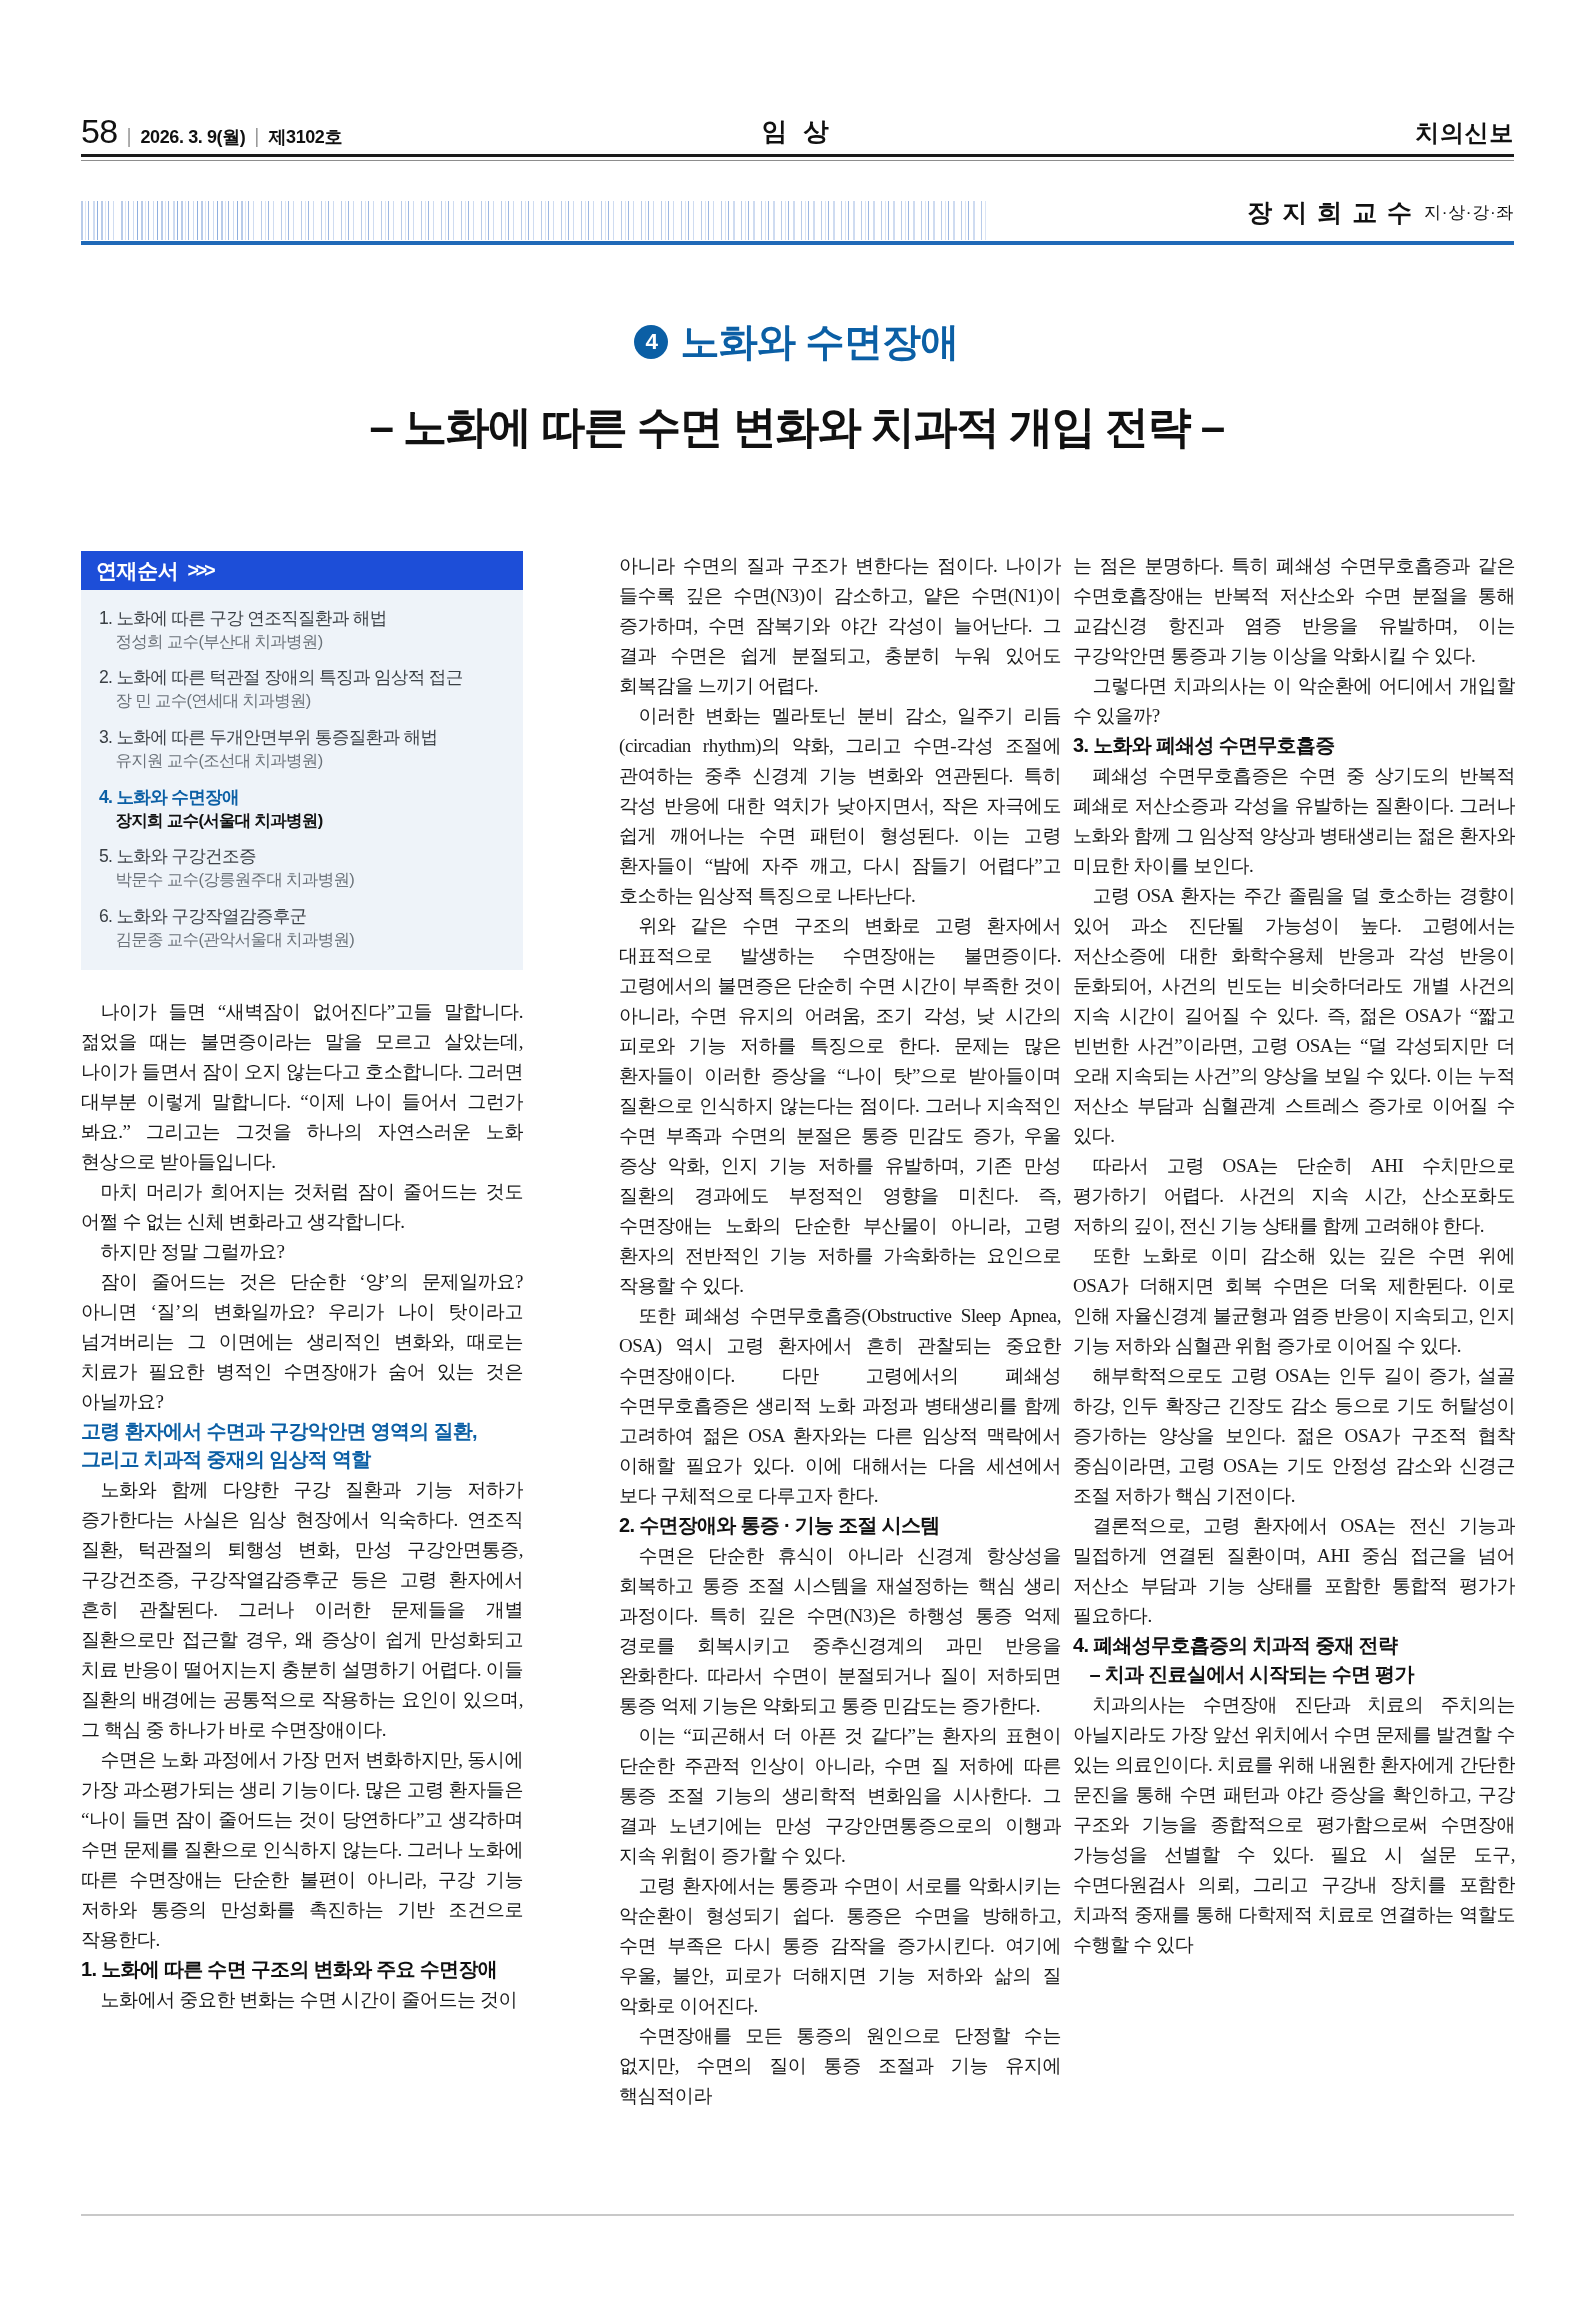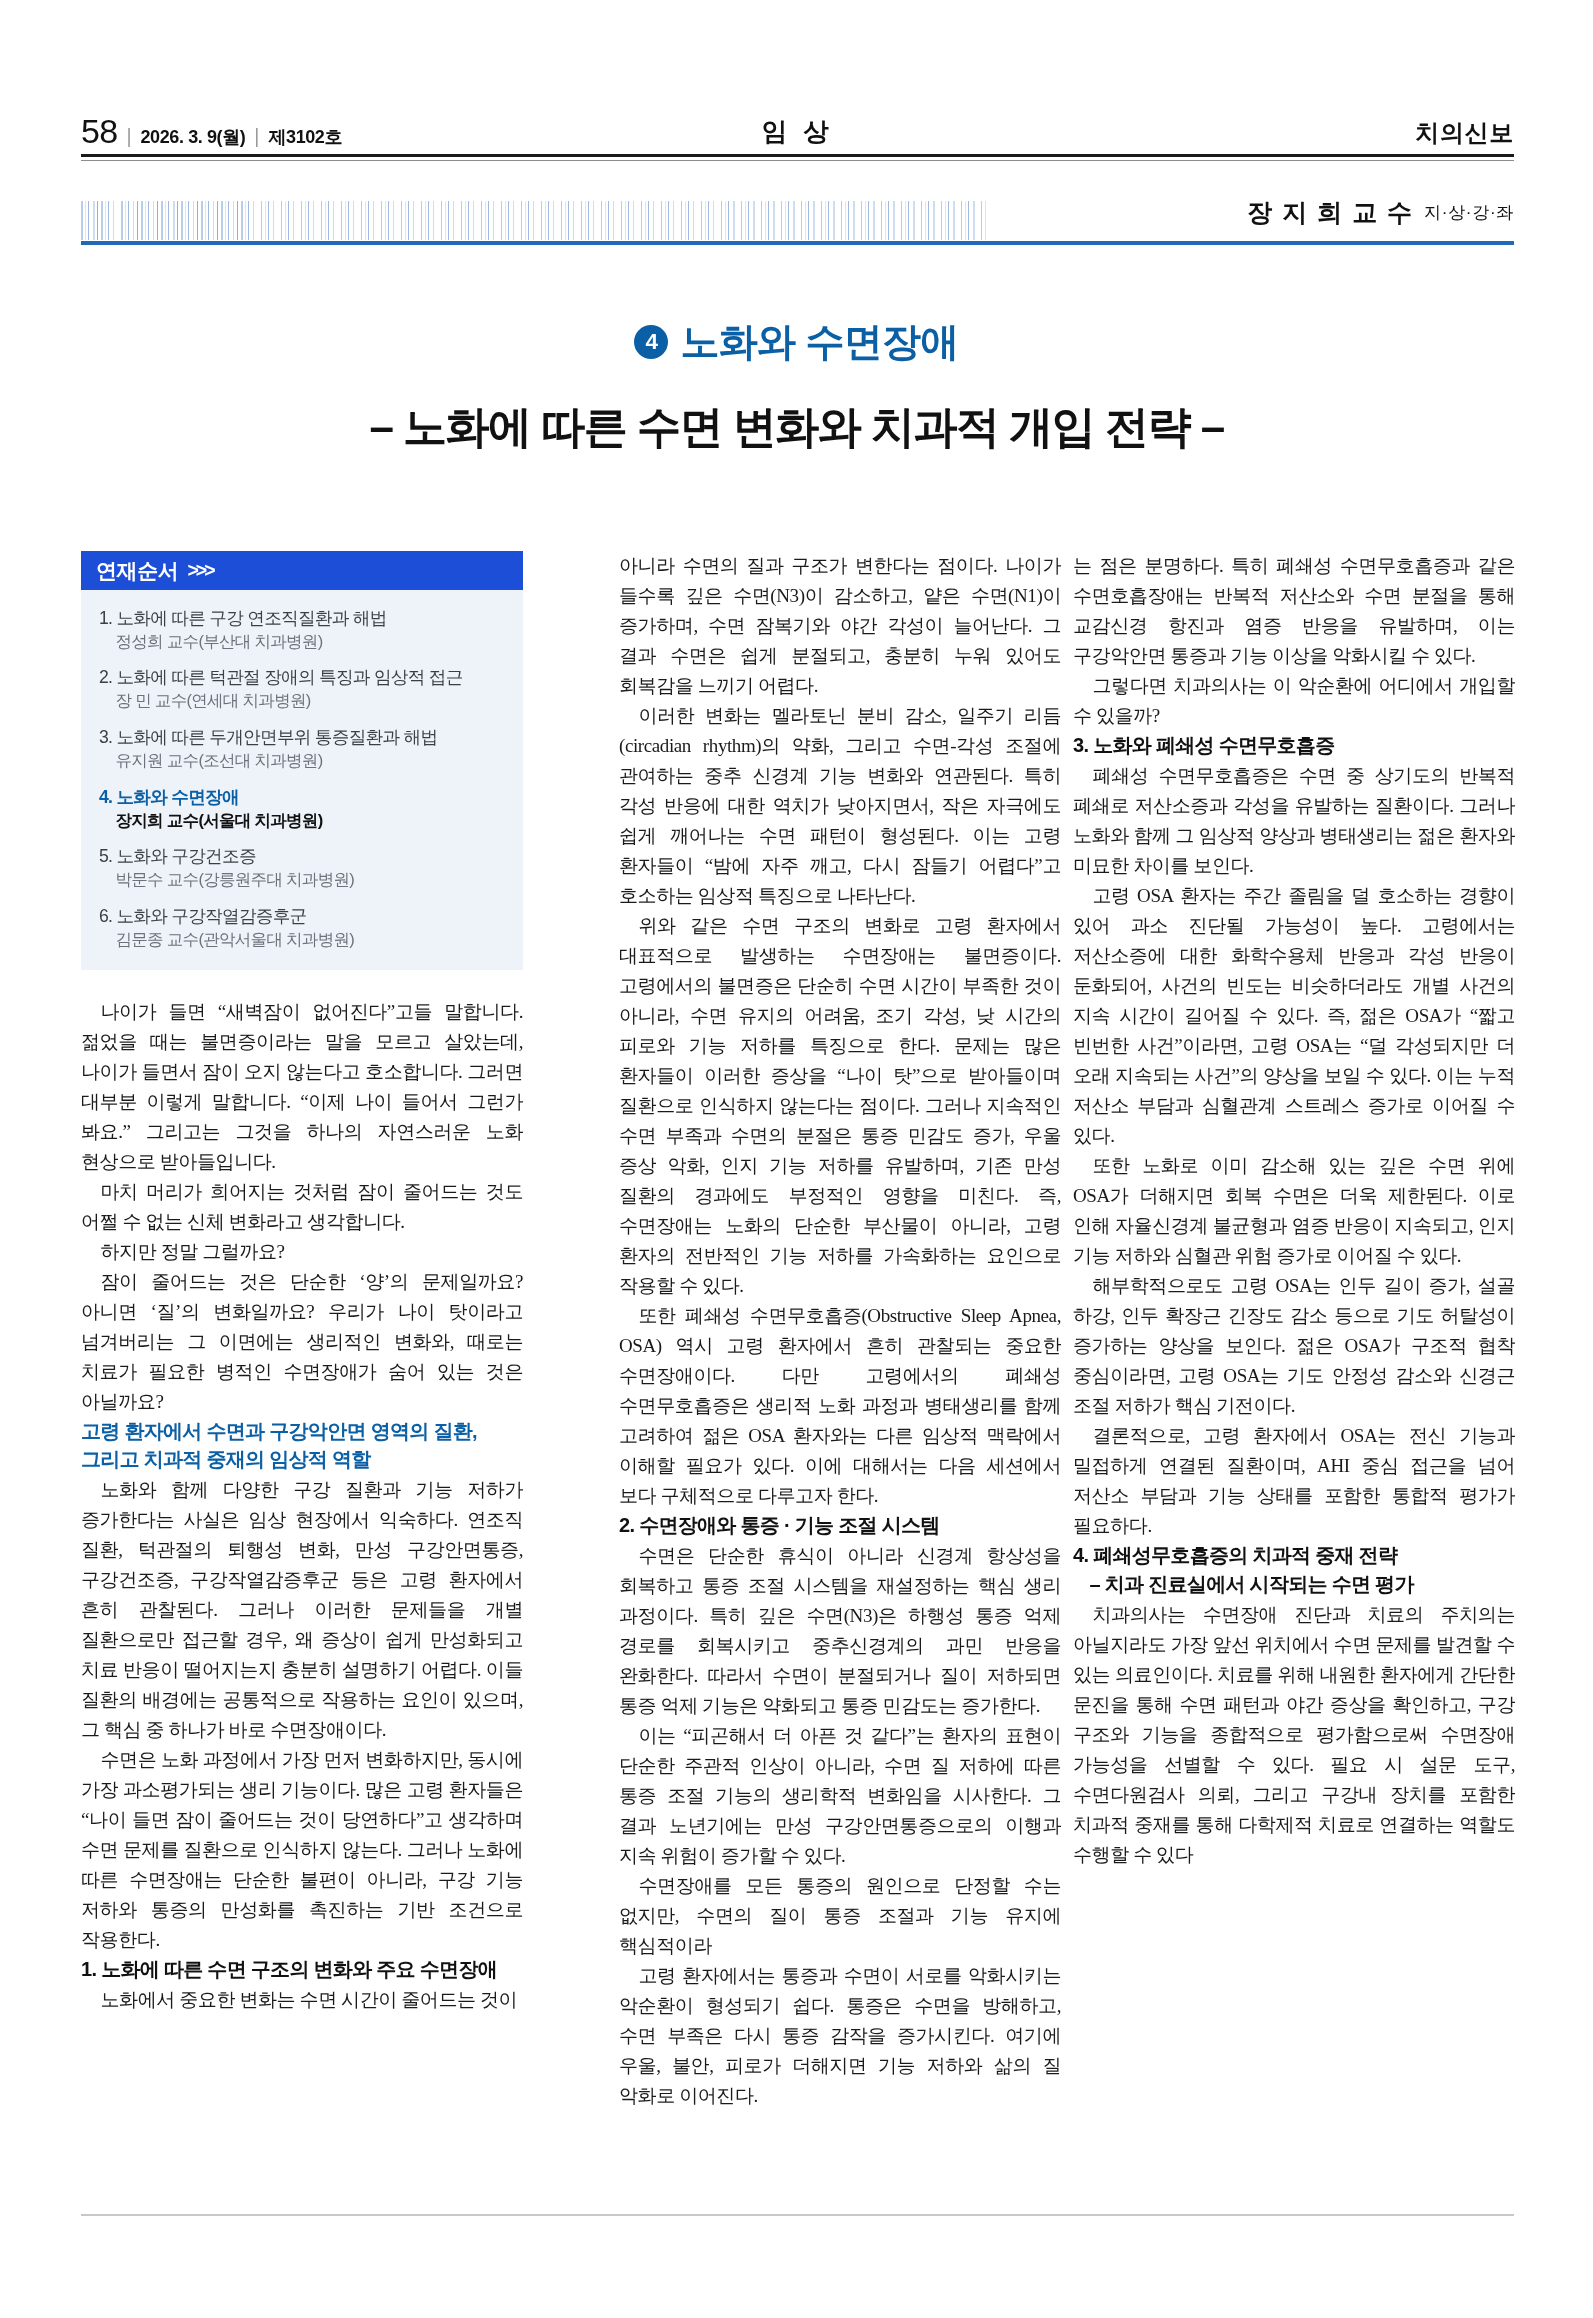--- a/index.html
+++ b/index.html
@@ -190,31 +190,32 @@
 
     <div class="col col2">
       <p class="body noindent">아니라 수면의 질과 구조가 변한다는 점이다. 나이가 들수록 깊은 수면(N3)이 감소하고, 얕은 수면(N1)이 증가하며, 수면 잠복기와 야간 각성이 늘어난다. 그 결과 수면은 쉽게 분절되고, 충분히 누워 있어도 회복감을 느끼기 어렵다.</p>
       <p class="body">이러한 변화는 멜라토닌 분비 감소, 일주기 리듬(circadian rhythm)의 약화, 그리고 수면-각성 조절에 관여하는 중추 신경계 기능 변화와 연관된다. 특히 각성 반응에 대한 역치가 낮아지면서, 작은 자극에도 쉽게 깨어나는 수면 패턴이 형성된다. 이는 고령 환자들이 “밤에 자주 깨고, 다시 잠들기 어렵다”고 호소하는 임상적 특징으로 나타난다.</p>
       <p class="body">위와 같은 수면 구조의 변화로 고령 환자에서 대표적으로 발생하는 수면장애는 불면증이다. 고령에서의 불면증은 단순히 수면 시간이 부족한 것이 아니라, 수면 유지의 어려움, 조기 각성, 낮 시간의 피로와 기능 저하를 특징으로 한다. 문제는 많은 환자들이 이러한 증상을 “나이 탓”으로 받아들이며 질환으로 인식하지 않는다는 점이다. 그러나 지속적인 수면 부족과 수면의 분절은 통증 민감도 증가, 우울 증상 악화, 인지 기능 저하를 유발하며, 기존 만성 질환의 경과에도 부정적인 영향을 미친다. 즉, 수면장애는 노화의 단순한 부산물이 아니라, 고령 환자의 전반적인 기능 저하를 가속화하는 요인으로 작용할 수 있다.</p>
       <p class="body">또한 폐쇄성 수면무호흡증(Obstructive Sleep Apnea, OSA) 역시 고령 환자에서 흔히 관찰되는 중요한 수면장애이다. 다만 고령에서의 폐쇄성 수면무호흡증은 생리적 노화 과정과 병태생리를 함께 고려하여 젊은 OSA 환자와는 다른 임상적 맥락에서 이해할 필요가 있다. 이에 대해서는 다음 세션에서 보다 구체적으로 다루고자 한다.</p>
 
       <h3 class="sec-black gap-before">2. 수면장애와 통증 · 기능 조절 시스템</h3>
       <p class="body">수면은 단순한 휴식이 아니라 신경계 항상성을 회복하고 통증 조절 시스템을 재설정하는 핵심 생리 과정이다. 특히 깊은 수면(N3)은 하행성 통증 억제 경로를 회복시키고 중추신경계의 과민 반응을 완화한다. 따라서 수면이 분절되거나 질이 저하되면 통증 억제 기능은 약화되고 통증 민감도는 증가한다.</p>
       <p class="body">이는 “피곤해서 더 아픈 것 같다”는 환자의 표현이 단순한 주관적 인상이 아니라, 수면 질 저하에 따른 통증 조절 기능의 생리학적 변화임을 시사한다. 그 결과 노년기에는 만성 구강안면통증으로의 이행과 지속 위험이 증가할 수 있다.</p>
+      <p class="body">고령 환자에서는 통증과 수면이 서로를 악화시키는 악순환이 형성되기 쉽다. 통증은 수면을 방해하고, 수면 부족은 다시 통증 감작을 증가시킨다. 여기에 우울, 불안, 피로가 더해지면 기능 저하와 삶의 질 악화로 이어진다.</p>
       <p class="body">수면장애를 모든 통증의 원인으로 단정할 수는 없지만, 수면의 질이 통증 조절과 기능 유지에 핵심적이라</p>
-      <p class="body">고령 환자에서는 통증과 수면이 서로를 악화시키는 악순환이 형성되기 쉽다. 통증은 수면을 방해하고, 수면 부족은 다시 통증 감작을 증가시킨다. 여기에 우울, 불안, 피로가 더해지면 기능 저하와 삶의 질 악화로 이어진다.</p>
     </div>
 
     <div class="col col3">
       <p class="body noindent">는 점은 분명하다. 특히 폐쇄성 수면무호흡증과 같은 수면호흡장애는 반복적 저산소와 수면 분절을 통해 교감신경 항진과 염증 반응을 유발하며, 이는 구강악안면 통증과 기능 이상을 악화시킬 수 있다.</p>
       <p class="body">그렇다면 치과의사는 이 악순환에 어디에서 개입할 수 있을까?</p>
 
       <h3 class="sec-black gap-before">3. 노화와 폐쇄성 수면무호흡증</h3>
       <p class="body">폐쇄성 수면무호흡증은 수면 중 상기도의 반복적 폐쇄로 저산소증과 각성을 유발하는 질환이다. 그러나 노화와 함께 그 임상적 양상과 병태생리는 젊은 환자와 미묘한 차이를 보인다.</p>
       <p class="body">고령 OSA 환자는 주간 졸림을 덜 호소하는 경향이 있어 과소 진단될 가능성이 높다. 고령에서는 저산소증에 대한 화학수용체 반응과 각성 반응이 둔화되어, 사건의 빈도는 비슷하더라도 개별 사건의 지속 시간이 길어질 수 있다. 즉, 젊은 OSA가 “짧고 빈번한 사건”이라면, 고령 OSA는 “덜 각성되지만 더 오래 지속되는 사건”의 양상을 보일 수 있다. 이는 누적 저산소 부담과 심혈관계 스트레스 증가로 이어질 수 있다.</p>
+      <p class="body">따라서 고령 OSA는 단순히 AHI 수치만으로 평가하기 어렵다. 사건의 지속 시간, 산소포화도 저하의 깊이, 전신 기능 상태를 함께 고려해야 한다.</p>
       <p class="body">또한 노화로 이미 감소해 있는 깊은 수면 위에 OSA가 더해지면 회복 수면은 더욱 제한된다. 이로 인해 자율신경계 불균형과 염증 반응이 지속되고, 인지 기능 저하와 심혈관 위험 증가로 이어질 수 있다.</p>
       <p class="body">해부학적으로도 고령 OSA는 인두 길이 증가, 설골 하강, 인두 확장근 긴장도 감소 등으로 기도 허탈성이 증가하는 양상을 보인다. 젊은 OSA가 구조적 협착 중심이라면, 고령 OSA는 기도 안정성 감소와 신경근 조절 저하가 핵심 기전이다.</p>
       <p class="body">결론적으로, 고령 환자에서 OSA는 전신 기능과 밀접하게 연결된 질환이며, AHI 중심 접근을 넘어 저산소 부담과 기능 상태를 포함한 통합적 평가가 필요하다.</p>
 
       <h3 class="sec-black gap-before">
         <span>4. 폐쇄성무호흡증의 치과적 중재 전략</span>
         <span class="sub">– 치과 진료실에서 시작되는 수면 평가</span>
       </h3>
       <p class="body">치과의사는 수면장애 진단과 치료의 주치의는 아닐지라도 가장 앞선 위치에서 수면 문제를 발견할 수 있는 의료인이다. 치료를 위해 내원한 환자에게 간단한 문진을 통해 수면 패턴과 야간 증상을 확인하고, 구강 구조와 기능을 종합적으로 평가함으로써 수면장애 가능성을 선별할 수 있다. 필요 시 설문 도구, 수면다원검사 의뢰, 그리고 구강내 장치를 포함한 치과적 중재를 통해 다학제적 치료로 연결하는 역할도 수행할 수 있다</p>
     </div>

